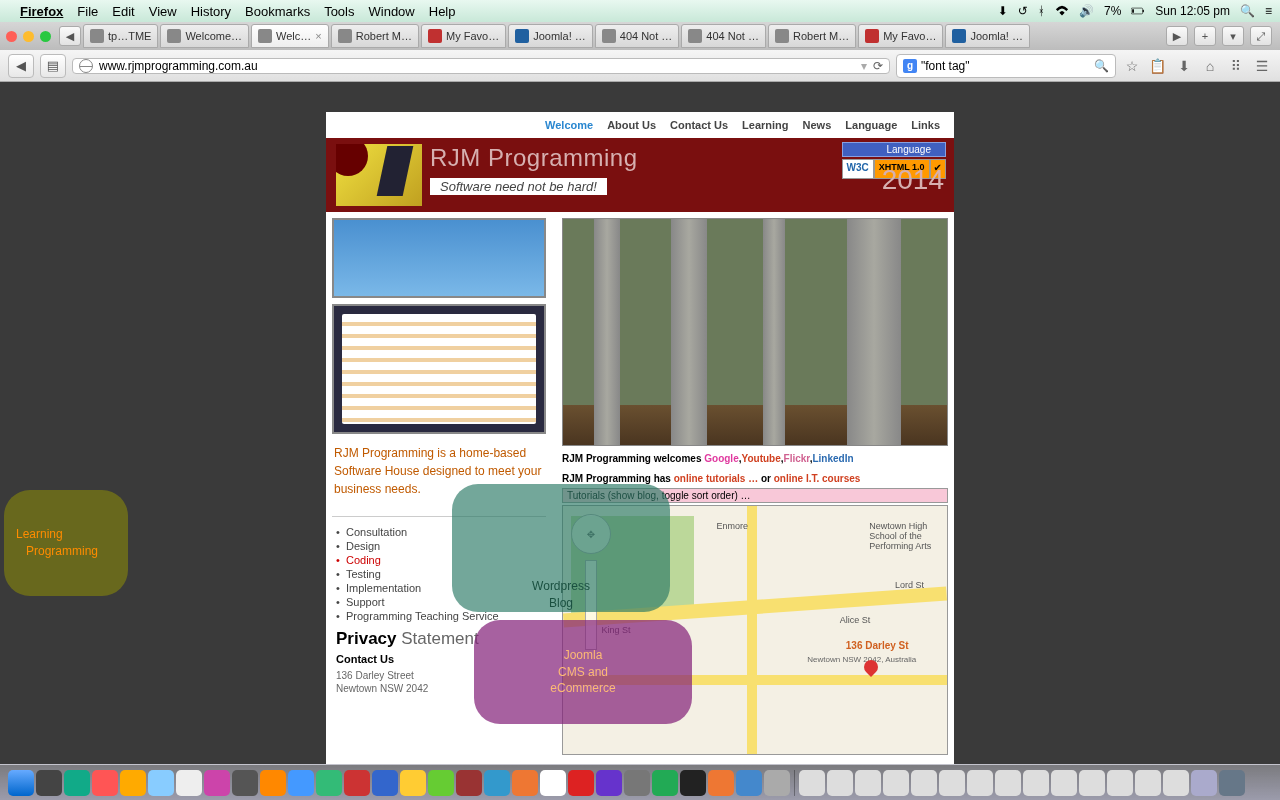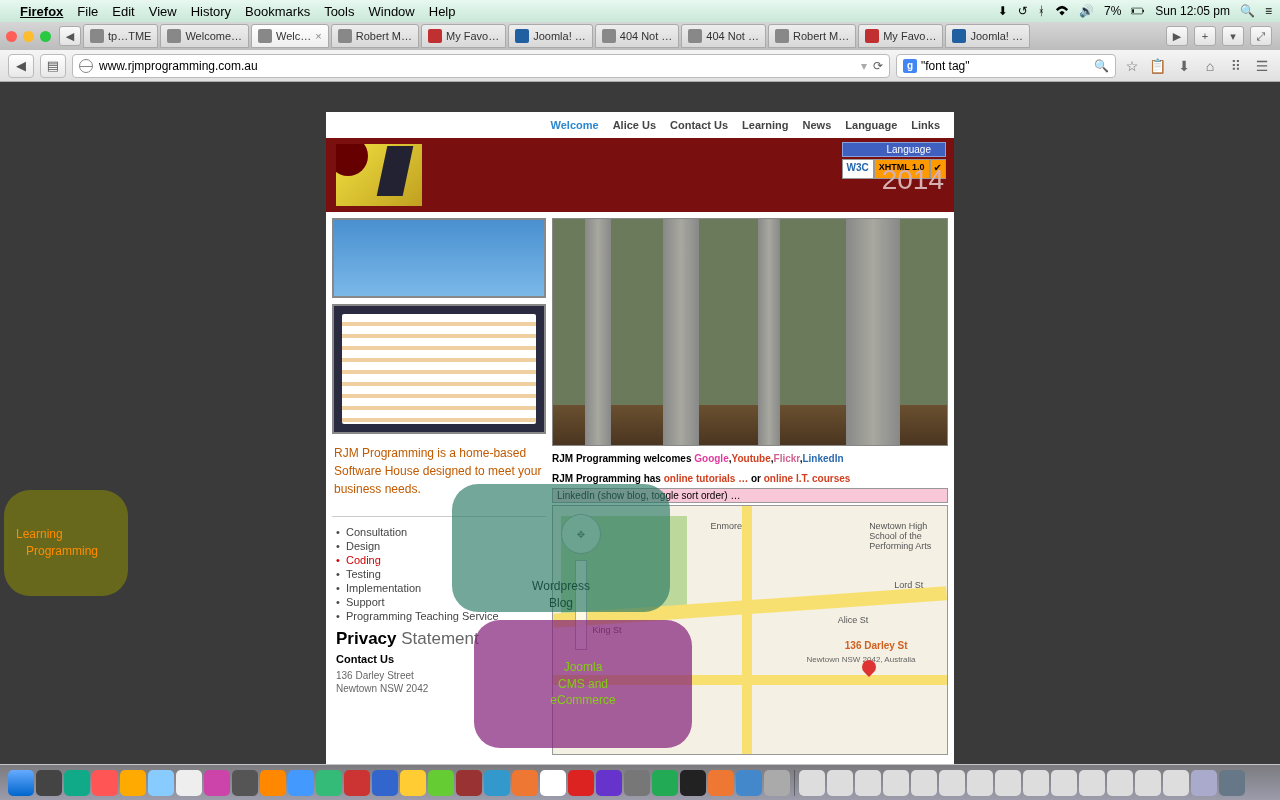--- a/index.html
+++ b/index.html
@@ -33,21 +33,21 @@
 .tab .x { margin-left:4px; color:#888; font-size:11px; }
 .tabend { display:flex; align-items:center; gap:4px; margin-left:auto; }
 
 
 .navbar { position:absolute; top:50px; left:0; right:0; height:32px;
   background:linear-gradient(#f5f5f5,#e0e0e0); border-bottom:1px solid #aaa;
   display:flex; align-items:center; padding:0 8px; gap:6px; }
 .rbtn { width:26px; height:24px; border:1px solid #bbb; border-radius:4px;
   background:linear-gradient(#fff,#e8e8e8); display:flex; align-items:center; justify-content:center;
   font-size:13px; color:#555; }
-.urlbox { flex:1; height:24px; background:#fff; border:1px solid #bbb; border-radius:4px;
+.urlbox { flex:1; height:16px; background:#fff; border:1px solid #bbb; border-radius:4px;
   display:flex; align-items:center; padding:0 6px; font-size:12px; color:#777; }
 .urlbox .globe { width:14px;height:14px;border:1px solid #888;border-radius:50%;margin-right:6px;position:relative;}
 .urlbox .globe:after{content:"";position:absolute;left:0;right:0;top:50%;border-top:1px solid #888;}
 .urlbox .dom { color:#000; }
 .searchbox { width:220px; height:24px; background:#fff; border:1px solid #bbb; border-radius:4px;
   display:flex; align-items:center; padding:0 6px; font-size:12px; }
 .searchbox .g { width:14px;height:14px;background:#4285f4;color:#fff;font-size:10px;font-weight:bold;
   display:flex;align-items:center;justify-content:center;border-radius:2px;margin-right:4px;}
 .tbicon { width:20px; font-size:14px; color:#666; text-align:center; }
 
@@ -79,21 +79,21 @@
 .tagline { background:#fff; color:#444; font-style:italic; font-size:13px; padding:1px 10px;
   display:inline-block; margin-top:6px; }
 .bside { position:absolute; right:8px; top:4px; text-align:right; }
 .langsel { font-size:10px; background:#4060c0; color:#fff; border:1px solid #88a0e0;
   padding:1px 14px 1px 4px; }
 .w3c { display:flex; margin-top:2px; height:20px; }
 .w3c .a{background:#fff;color:#26a;font-weight:bold;font-size:10px;padding:2px 4px;border:1px solid #999;}
 .w3c .b{background:#f90;color:#000;font-size:9px;font-weight:bold;padding:2px 4px;border:1px solid #999;}
 .year { color:#d6b0b0; font-size:28px; position:absolute; right:10px; top:26px; }
 
-.cols { display:flex; gap:6px; padding:6px; }
+.cols { display:flex; gap:16px; padding:6px; }
 .leftcol { width:214px; }
 .thumb { border:2px solid #888; background:#888; margin-bottom:6px; }
 .thumb.sky { height:80px; background:linear-gradient(#4a90d0,#7ab8e8); }
 .thumb.shot { height:130px; background:#2a2a40; padding:8px; }
 .thumb.shot .inner { background:#fff; height:100%; border-radius:2px;
   background-image:repeating-linear-gradient(#fff 0,#fff 8px,#f0d0a0 8px,#f0d0a0 12px); }
 .intro { color:#c05a00; font-size:12px; line-height:1.5; padding:4px 2px; }
 .svc { border-top:1px solid #ccc; margin-top:14px; padding:8px 4px; font-size:11px; }
 .svc h3 { color:#336; font-size:12px; margin-bottom:6px; }
 .svc ul { list-style:none; }
@@ -134,21 +134,21 @@
 .mapctl{position:absolute;left:8px;top:8px;width:40px;height:40px;border:1px solid #aaa;
   border-radius:50%;background:rgba(255,255,255,.7);display:flex;align-items:center;
   justify-content:center;font-size:10px;color:#666;}
 .zoomctl{position:absolute;left:22px;top:54px;width:12px;height:90px;background:rgba(255,255,255,.8);
   border:1px solid #aaa;}
 
 
 .ob { position:absolute; border-radius:26px; display:flex; flex-direction:column;
   align-items:center; justify-content:center; font-size:12px; line-height:1.4; text-align:center; }
 .ob.wp { width:218px; height:128px; background:rgba(40,120,100,.65); color:#1a5040; }
-.ob.jo { width:218px; height:128px; background:rgba(130,30,120,.7); color:#84cc16; }
+.ob.jo { width:218px; height:104px; background:rgba(130,30,120,.7); color:#fdba74; }
 
 
 .dock { position:absolute; left:0; right:0; bottom:0; height:36px;
   background:linear-gradient(rgba(220,220,230,.4),rgba(180,180,200,.8));
   border-top:1px solid rgba(255,255,255,.4); display:flex; align-items:center;
   padding:0 8px; gap:2px; }
 .di { width:26px; height:26px; border-radius:5px; flex-shrink:0; }
 .dock .sep { width:1px; height:26px; background:rgba(0,0,0,.3); margin:0 2px; }
 </style>
 </head>
@@ -276,30 +276,34 @@
 <div class="viewport">
 
   <div class="bubble learn">
     <span>Learning</span>
     <span style="padding-left:10px;">Programming</span>
   </div>
 
   <div class="page">
     <div class="topnav">
       <span class="active">Welcome</span>
-      <span>Alice Us</span>
+      <span>About Us</span>
       <span>Contact Us</span>
       <span>Learning</span>
       <span>News</span>
       <span>Language</span>
       <span>Links</span>
     </div>
 
     <div class="banner">
       <div class="logo"></div>
+      <div class="btitle">
+        <h1>RJM Programming</h1>
+        <span class="tagline">Software need not be hard!</span>
+      </div>
       <div class="bside">
         <div class="langsel">Language</div>
         <div class="w3c">
           <span class="a">W3C</span>
           <span class="b">XHTML 1.0</span>
           <span style="background:#f90;padding:2px 3px;border:1px solid #999;font-size:10px;">✔</span>
         </div>
       </div>
       <span class="year">2014</span>
     </div>
@@ -339,21 +343,21 @@
             <div class="trunk t2"></div>
           <div class="trunk t3"></div>
             <div class="trunk t4"></div>
         </div>
         <div class="welc">
           <b>RJM Programming welcomes </b><span class="g1">Google</span><b>,</b><span class="g2">Youtube</span><b>,</b><span class="g3">Flickr</span><b>,</b><span class="g4">LinkedIn</span>
         </div>
         <div class="welc">
           <b>RJM Programming has </b><span class="ot">online tutorials …</span><b> or </b><span class="ot2">online I.T. courses</span>
         </div>
-        <div class="tutsel">LinkedIn (show blog, toggle sort order) …</div>
+        <div class="tutsel">Tutorials (show blog, toggle sort order) …</div>
         <div class="map">
           <div class="park"></div>
           <div class="road rh1"></div>
             <div class="road rh2"></div>
             <div class="road rv1"></div>
           <div class="mapctl">✥</div>
           <div class="zoomctl"></div>
           <span class="mlabel" style="left:40%;top:6%;">Enmore</span>
           <span class="mlabel" style="left:10%;top:48%;">King St</span>
           <span class="mlabel" style="right:6%;top:30%;">Lord St</span>

